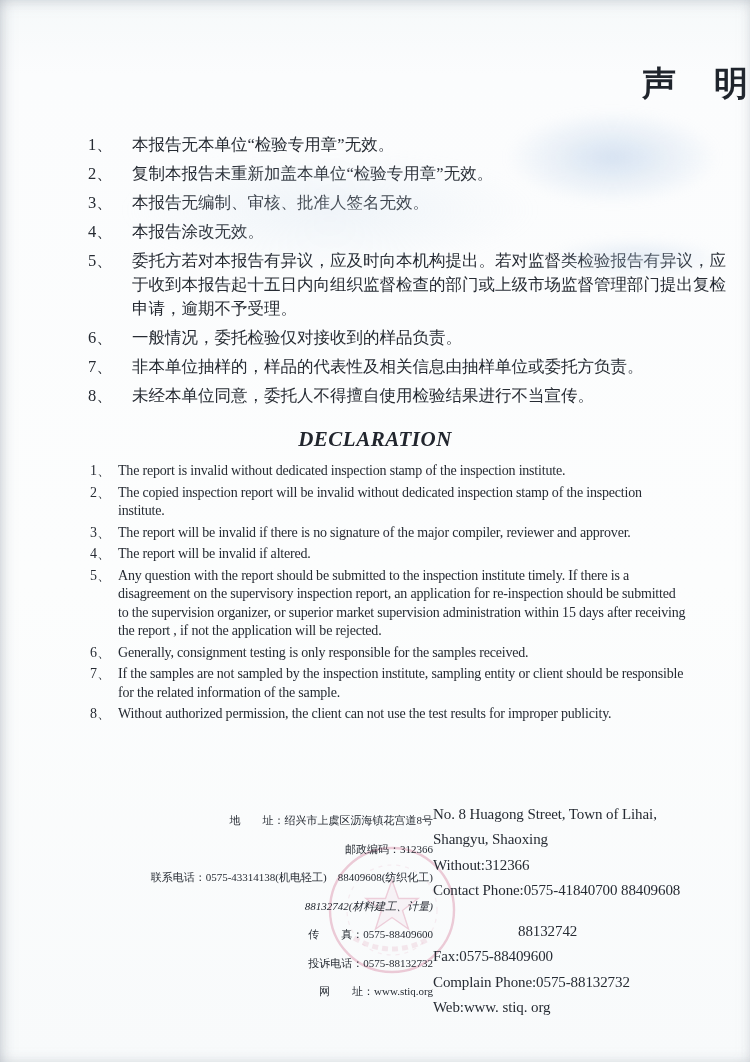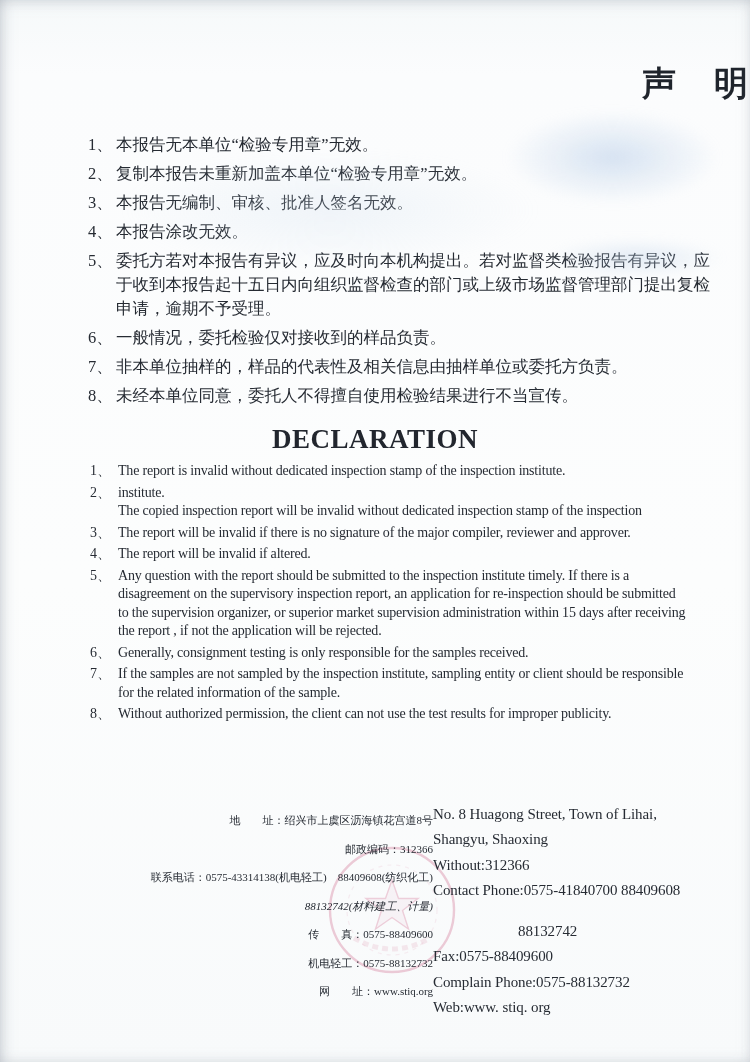--- a/index.html
+++ b/index.html
@@ -24,25 +24,25 @@
   .ghost-3{left:120px;top:150px;width:420px;height:120px;
     background:radial-gradient(ellipse at center,rgba(205,222,238,.25),rgba(205,222,238,0) 70%);}
 
   .title-cn{
     padding-top:62px;text-align:right;
     font-size:34px;line-height:44px;font-weight:700;letter-spacing:2px;color:#1f242c;
   }
   .cn-list{margin:27px 40px 0 88px;font-size:16.5px;}
   .cn-item{display:flex;margin-bottom:5px;}
   .cn-item .num{flex:0 0 28px;line-height:24px;}
-  .cn-item .ln{line-height:24px;white-space:nowrap;}
+  .cn-item .ln{line-height:24px;white-space:nowrap;margin-left:16px;}
 
   .decl-heading{
     margin-top:18px;text-align:center;
-    font-size:27px;line-height:26px;font-weight:700;letter-spacing:.5px;color:#22262e;
+    font-size:21px;line-height:26px;font-weight:700;letter-spacing:.5px;color:#22262e;font-style:italic;
   }
   .en-list{margin:10px 20px 0 90px;font-size:14px;}
   .en-item{display:flex;margin-bottom:3px;}
   .en-item .num{flex:0 0 28px;line-height:18.5px;}
   .en-item .ln{line-height:18.5px;white-space:nowrap;letter-spacing:-0.2px;}
 
   .footer{position:absolute;top:806px;left:88px;right:14px;display:flex;z-index:2;}
   .f-cn{flex:0 0 345px;font-size:11px;text-align:right;}
   .f-cn .f-row{line-height:28.5px;white-space:nowrap;}
   .f-cn .cont{padding-left:97px;font-style:italic;}
@@ -121,22 +121,22 @@
 <div class="en-list">
   <div class="en-item">
     <span class="num">1、</span>
     <div>
         <div class="ln">The report is invalid without dedicated inspection stamp of the inspection institute.</div>
       </div>
   </div>
   <div class="en-item">
     <span class="num">2、</span>
     <div>
+      <div class="ln">The copied inspection report will be invalid without dedicated inspection stamp of the inspection</div>
       <div class="ln">institute.</div>
-      <div class="ln">The copied inspection report will be invalid without dedicated inspection stamp of the inspection</div>
     </div>
   </div>
   <div class="en-item">
     <span class="num">3、</span>
     <div>
         <div class="ln">The report will be invalid if there is no signature of the major compiler, reviewer and approver.</div>
       </div>
   </div>
   <div class="en-item">
     <span class="num">4、</span>
@@ -181,21 +181,21 @@
   <path d="M 52 118 Q 90 140 128 118" fill="none" stroke="#d98aa6" stroke-width="5" opacity="0.22" stroke-dasharray="6 4"></path>
 </svg>
 
 <div class="footer">
   <div class="f-cn">
     <div class="f-row"><span>地　　址：</span><span>绍兴市上虞区沥海镇花宫道8号</span></div>
     <div class="f-row"><span>邮政编码：</span><span>312366</span></div>
     <div class="f-row"><span>联系电话：</span><span>0575-43314138(机电轻工)　88409608(纺织化工)</span></div>
     <div class="f-row cont"><span>88132742(材料建工、计量)</span></div>
     <div class="f-row"><span>传　　真：</span><span>0575-88409600</span></div>
-    <div class="f-row"><span>机电轻工：</span><span>0575-88132732</span></div>
+    <div class="f-row"><span>投诉电话：</span><span>0575-88132732</span></div>
     <div class="f-row"><span>网　　址：</span><span>www.stiq.org</span></div>
   </div>
   <div class="f-en">
     <div class="f-row">No. 8  Huagong  Street, Town  of  Lihai,</div>
     <div class="f-row">Shangyu, Shaoxing</div>
     <div class="f-row">Without:312366</div>
     <div class="f-row">Contact  Phone:0575-41840700 88409608</div>
     <div class="f-row cont">88132742</div>
     <div class="f-row">Fax:0575-88409600</div>
     <div class="f-row">Complain  Phone:0575-88132732</div>

